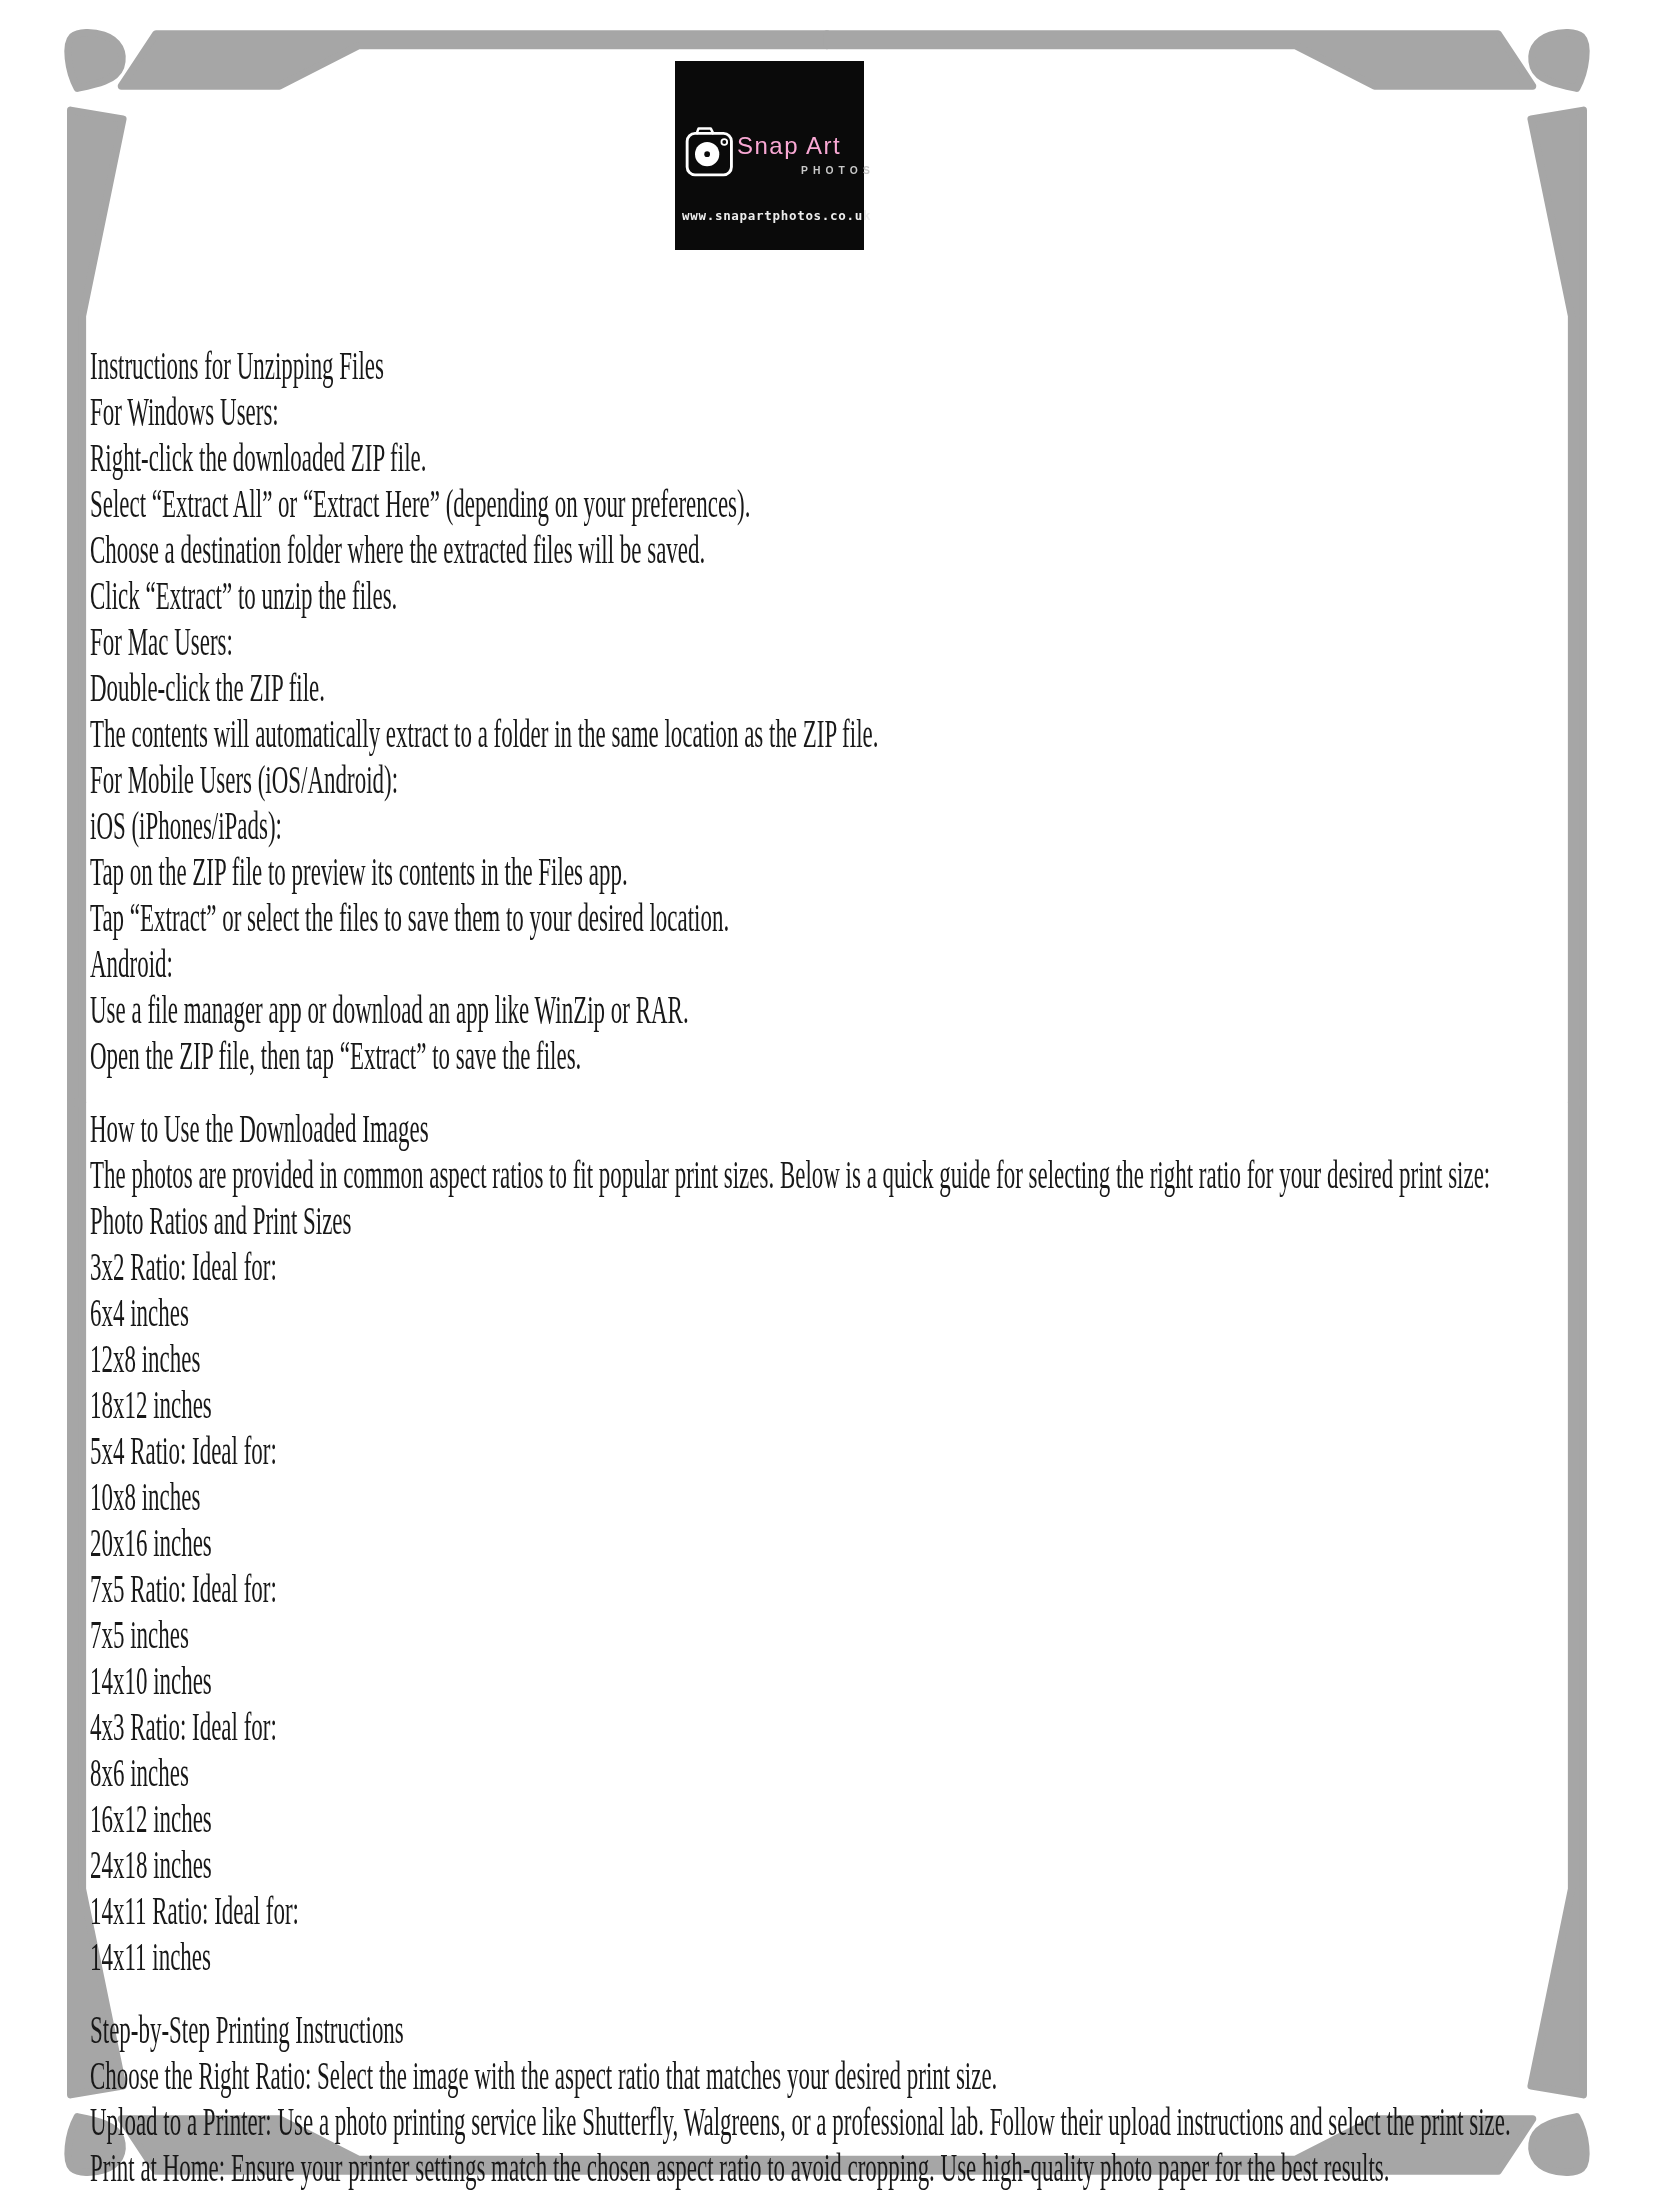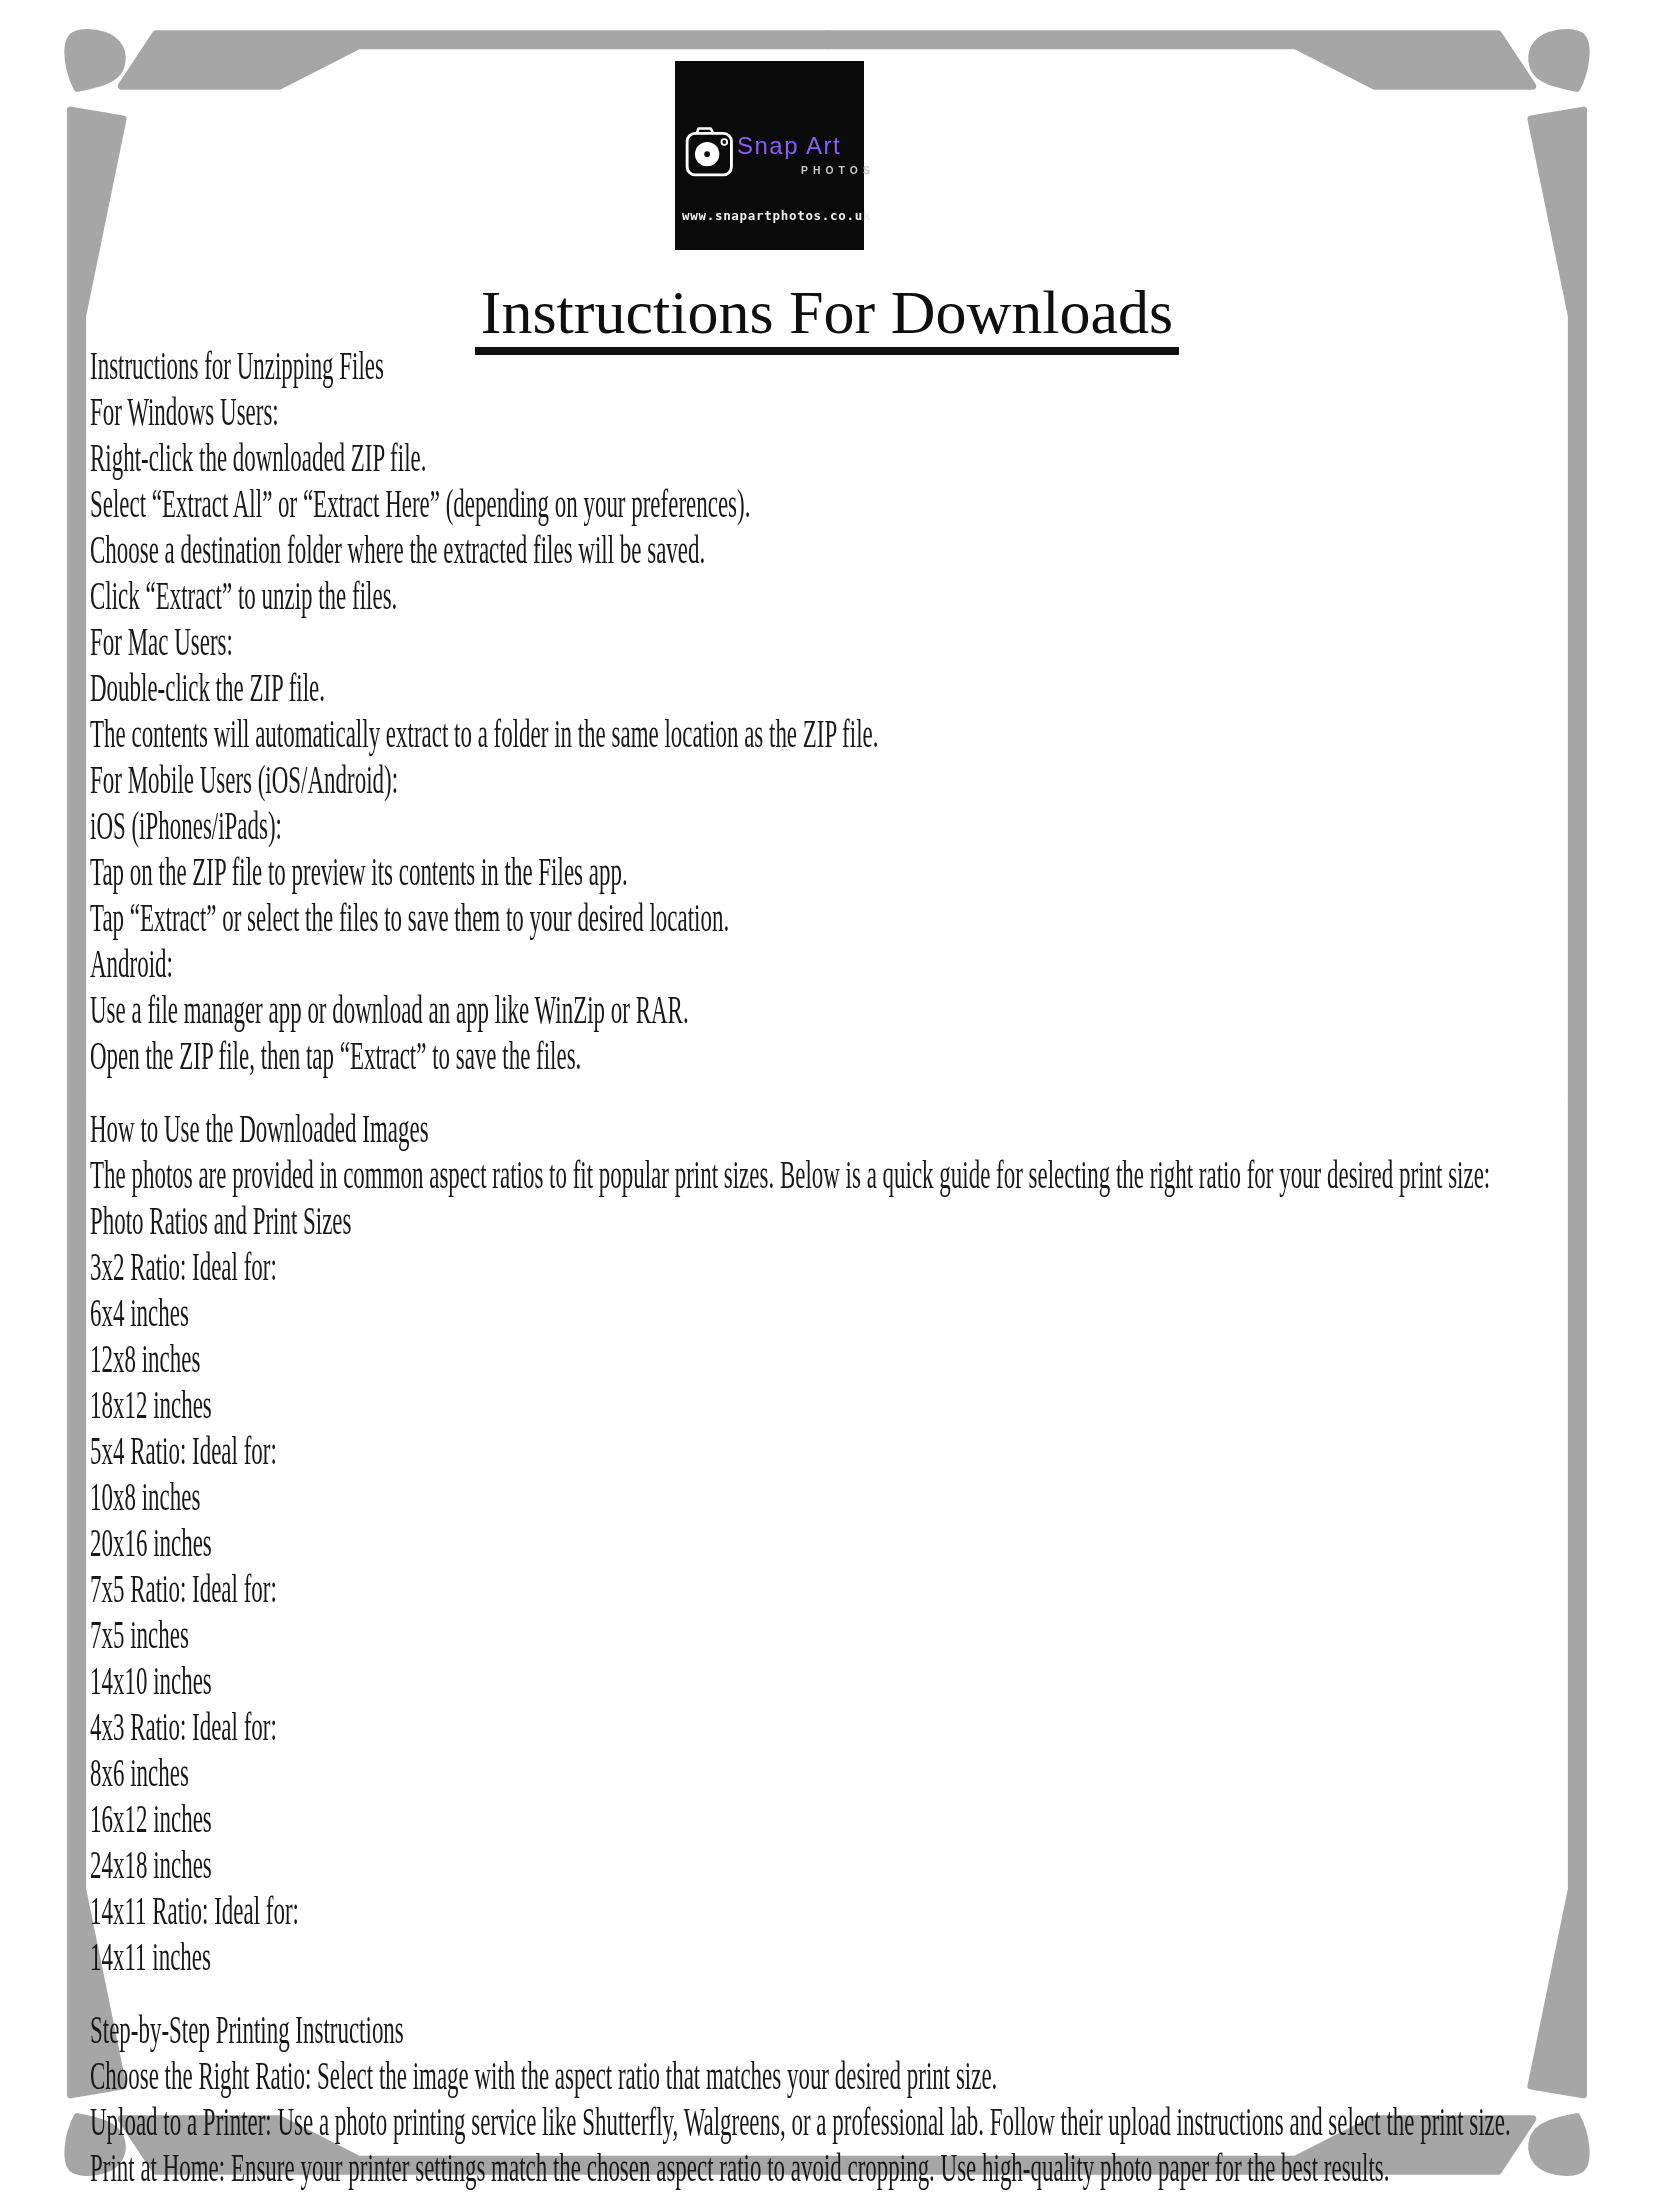--- a/index.html
+++ b/index.html
@@ -16,21 +16,21 @@
     z-index:0;
   }
   
   .logo-box{
     position:absolute;left:675px;top:61px;width:189px;height:189px;
     background:#0a0a0a;z-index:2;
   }
   .logo-camera{position:absolute;left:9.6px;top:63px;width:50px;height:56px;}
   .logo-brand{
     position:absolute;left:62px;top:71px;width:121px;
-    color:#8b5cf6;font-family:"Liberation Sans", sans-serif;
+    color:#f9a8d4;font-family:"Liberation Sans", sans-serif;
     font-size:24px;font-weight:400;letter-spacing:1.5px;white-space:nowrap;
   }
   .logo-sub{
     position:absolute;left:81px;top:104px;
     color:#c9c9c9;font-family:"Liberation Sans", sans-serif;
     font-size:10.3px;font-weight:700;letter-spacing:5.1px;white-space:nowrap;padding-left:45px;
   }
   .logo-url{
     position:absolute;left:0;top:147px;width:189px;text-align:center;
     color:#ededed;font-family:"DejaVu Sans Mono", monospace;
@@ -87,23 +87,20 @@
       <rect x="3" y="13" width="62" height="58" rx="11" fill="none" stroke="#ffffff" stroke-width="4"></rect>
       <circle cx="31" cy="42" r="17" fill="#ffffff"></circle>
       <circle cx="31" cy="42" r="4" fill="#0a0a0a"></circle>
       <circle cx="55" cy="25" r="4" fill="none" stroke="#ffffff" stroke-width="2.5"></circle>
     </svg>
     <div class="logo-brand">Snap Art</div>
     <div class="logo-sub">PHOTOS</div>
     <div class="logo-url">www.snapartphotos.co.uk</div>
   </div>
 
-  <div class="title-wrap">
-    <span class="title">Instructions For Downloads</span>
-  </div>
 
   <div class="body-text">
       <div class="line">Instructions for Unzipping Files</div>
       <div class="line">For Windows Users:</div>
       <div class="line">Right-click the downloaded ZIP file.</div>
       <div class="line">Select “Extract All” or “Extract Here” (depending on your preferences).</div>
       <div class="line">Choose a destination folder where the extracted files will be saved.</div>
       <div class="line">Click “Extract” to unzip the files.</div>
       <div class="line">For Mac Users:</div>
       <div class="line">Double-click the ZIP file.</div>

